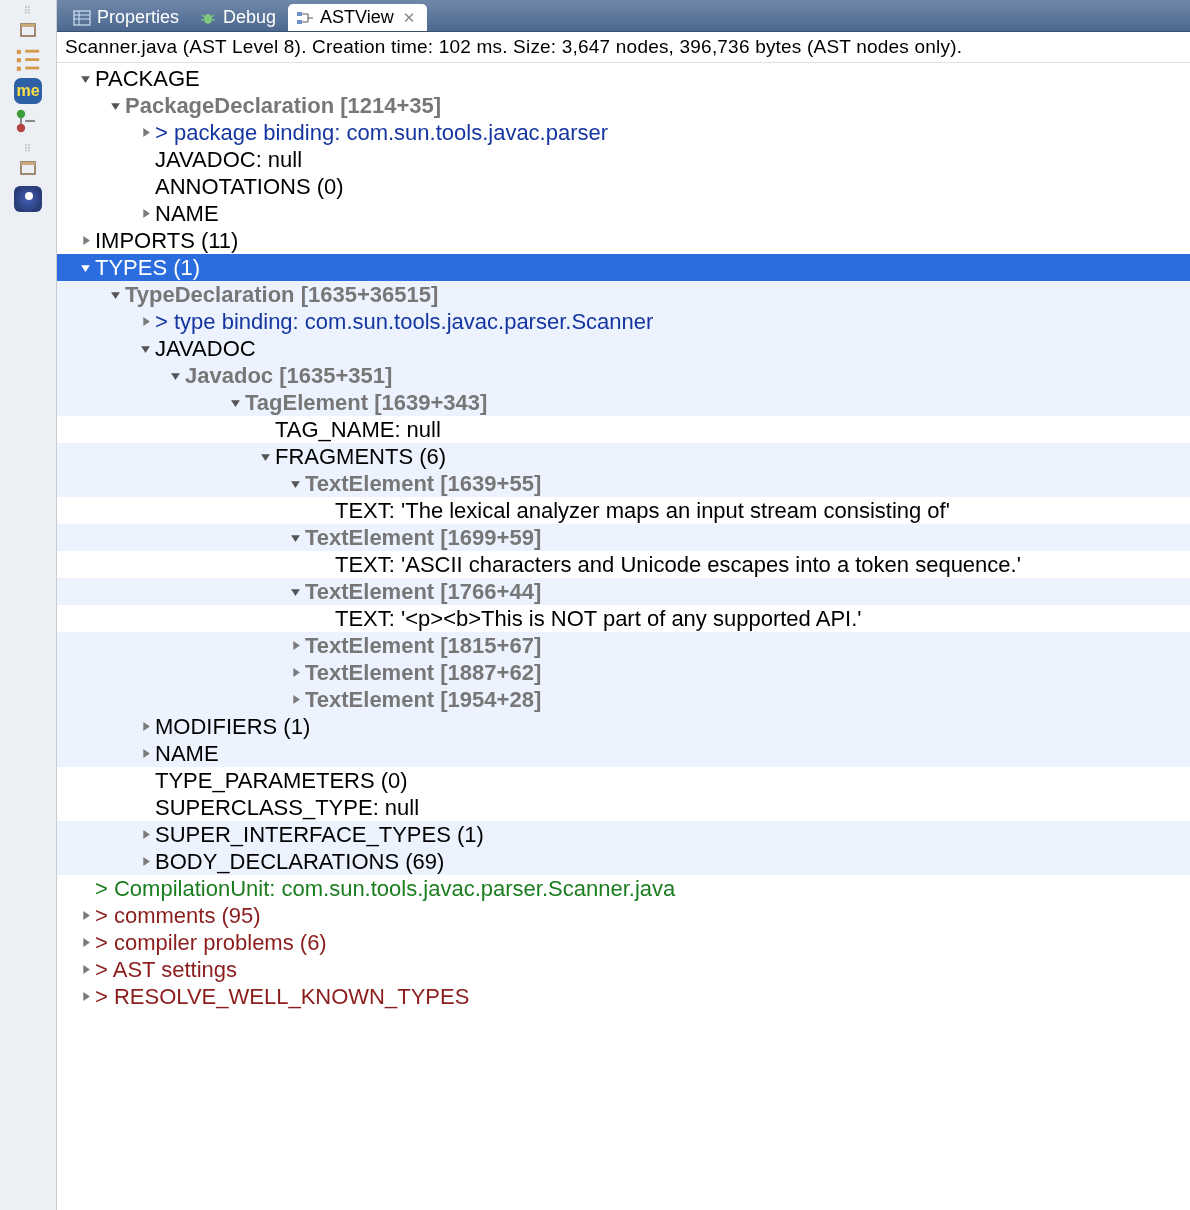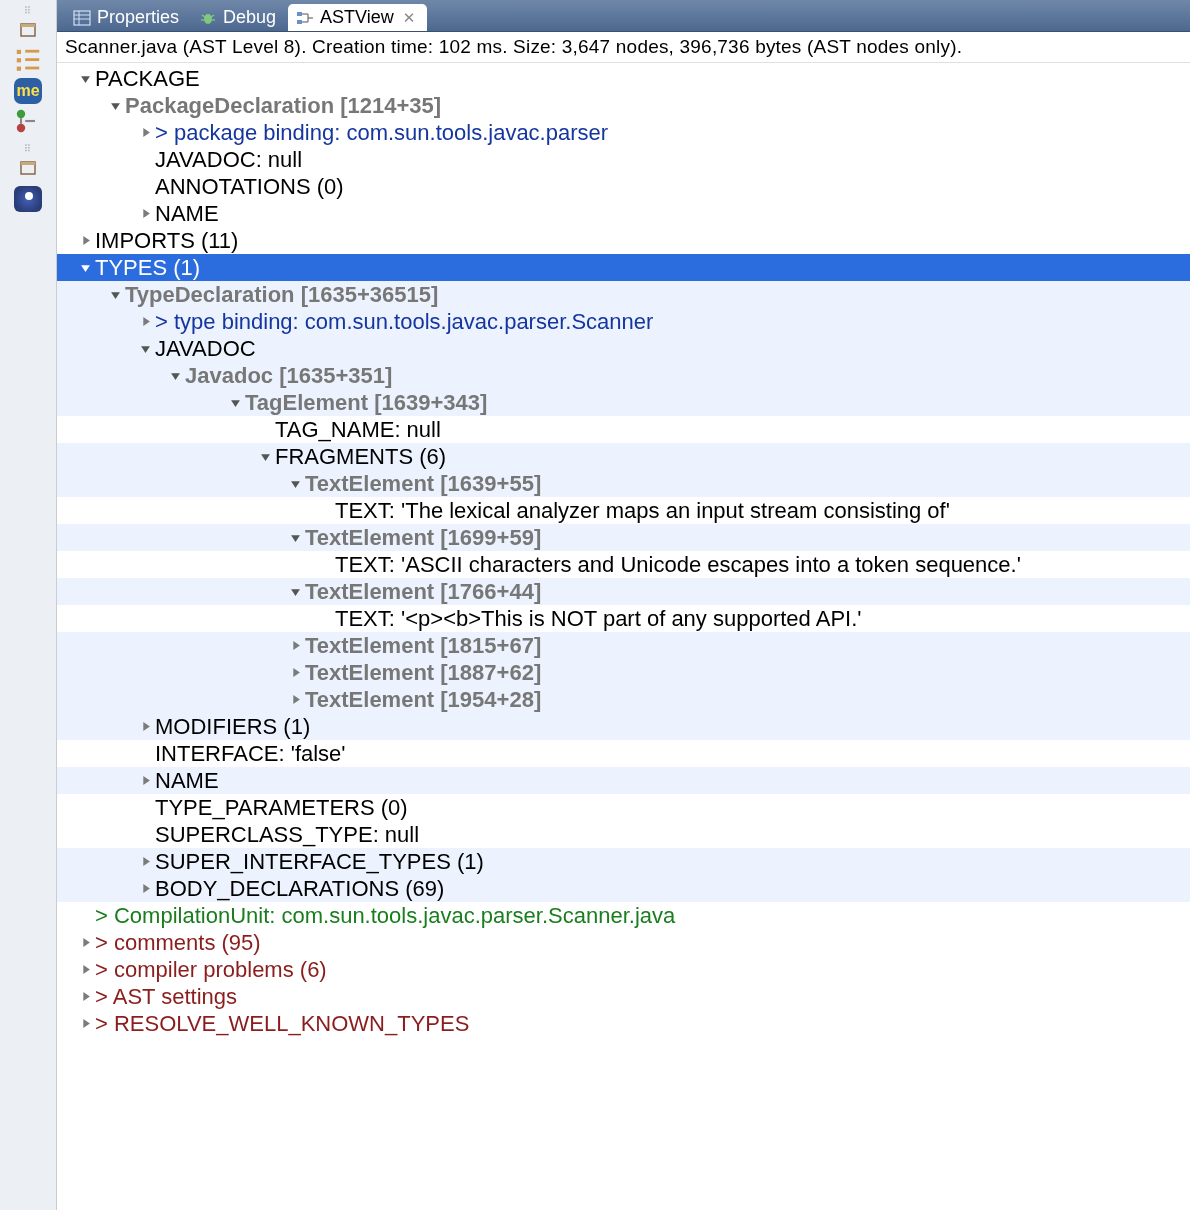--- a/index.html
+++ b/index.html
@@ -310,24 +310,20 @@
         </div>
       <div class="row" style="background:#ecf3fe">
           <span class="sp" style="width:70px"></span>
           <span class="ind ind-closed">
             <svg viewBox="0 0 10 10">
               <path d="M3 1 L9 5 L3 9 Z"></path>
             </svg>
           </span>
           <span>MODIFIERS (1)</span>
         </div>
-      <div class="row">
-          <span class="sp" style="width:88px"></span>
-          <span>INTERFACE: 'false'</span>
-        </div>
       <div class="row" style="background:#ecf3fe">
           <span class="sp" style="width:70px"></span>
           <span class="ind ind-closed">
             <svg viewBox="0 0 10 10">
               <path d="M3 1 L9 5 L3 9 Z"></path>
             </svg>
           </span>
           <span>NAME</span>
         </div>
       <div class="row">

